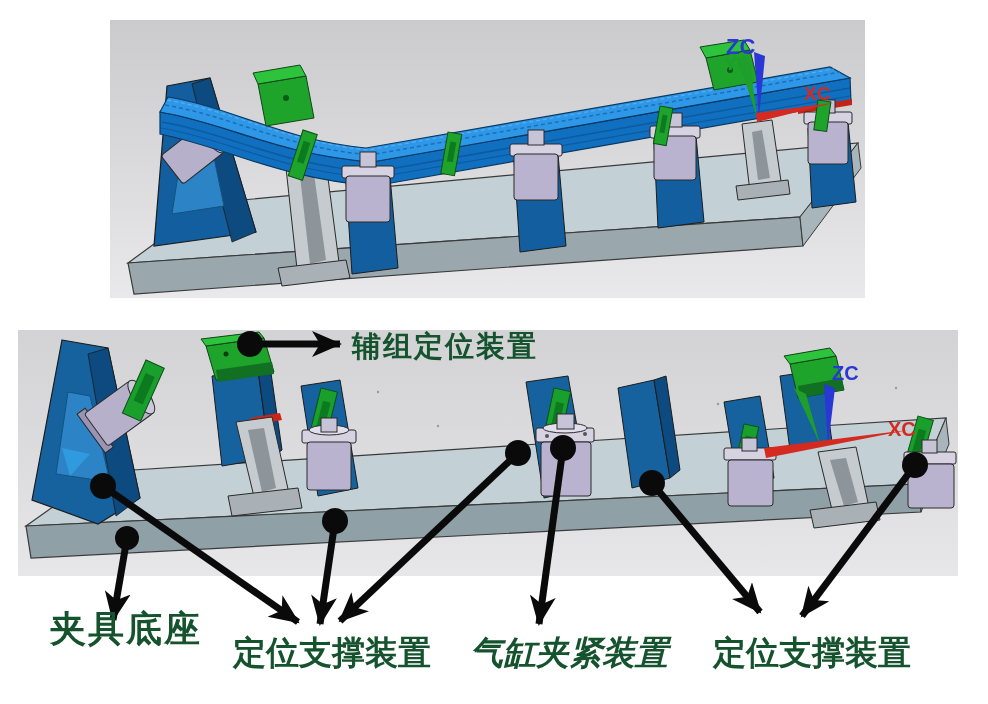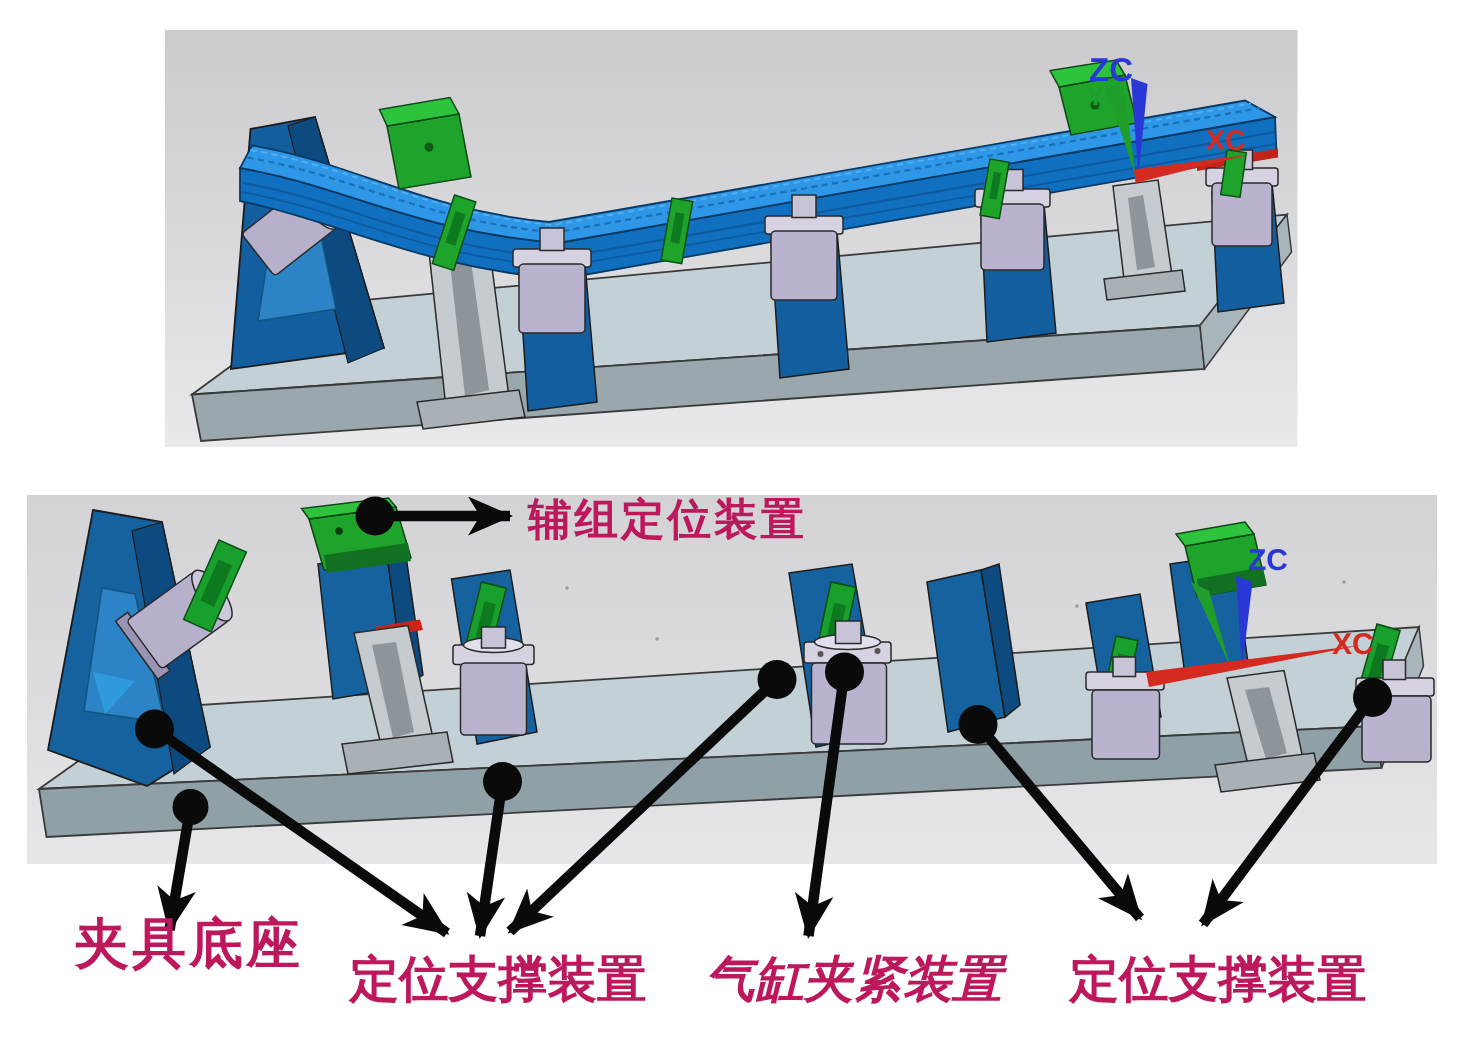--- a/index.html
+++ b/index.html
@@ -8,21 +8,21 @@
     font-family:"Liberation Sans","DejaVu Sans",sans-serif;
   }
   .fig{position:absolute;overflow:hidden;}
   #top-fig{left:110px;top:20px;width:755px;height:278px;
     background:linear-gradient(180deg,#cbcbce 0%,#d8d8db 45%,#e9e9eb 100%);}
   #bottom-fig{left:18px;top:330px;width:940px;height:246px;
     background:linear-gradient(180deg,#d3d3d6 0%,#dedee1 60%,#e7e7e9 100%);}
   svg{display:block;}
   #callout-layer{position:absolute;left:0;top:0;width:988px;height:704px;pointer-events:none;z-index:5;}
   .callout-label{
-    position:absolute;color:#be185d;font-weight:bold;z-index:6;white-space:nowrap;
+    position:absolute;color:#14532d;font-weight:bold;z-index:6;white-space:nowrap;
     font-family:"Liberation Sans","DejaVu Sans",sans-serif;
   }
   #label-aux{left:352px;top:327px;font-size:29px;letter-spacing:2px;}
   #label-base{left:50px;top:605px;font-size:36px;letter-spacing:2px;}
   #label-ps-left{left:233px;top:631px;font-size:33px;}
   #label-cyl{left:470px;top:631px;font-size:33px;font-style:italic;}
   #label-ps-right{left:713px;top:631px;font-size:33px;}
   .axis-txt{font-weight:bold;font-family:"Liberation Sans","DejaVu Sans",sans-serif;}
 </style>
 </head>

